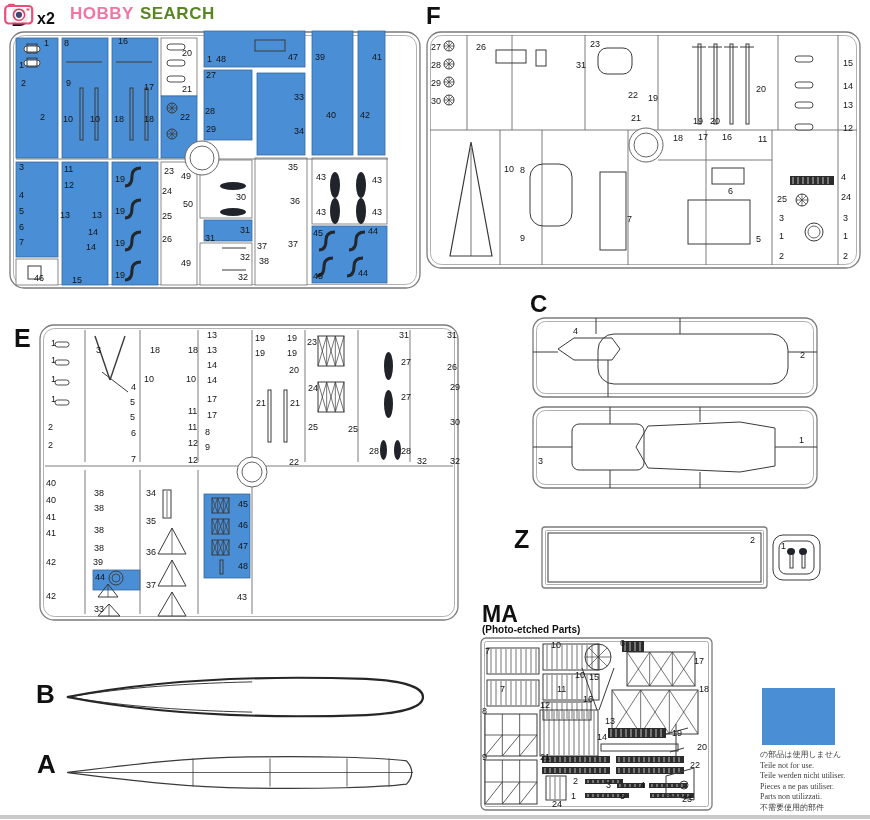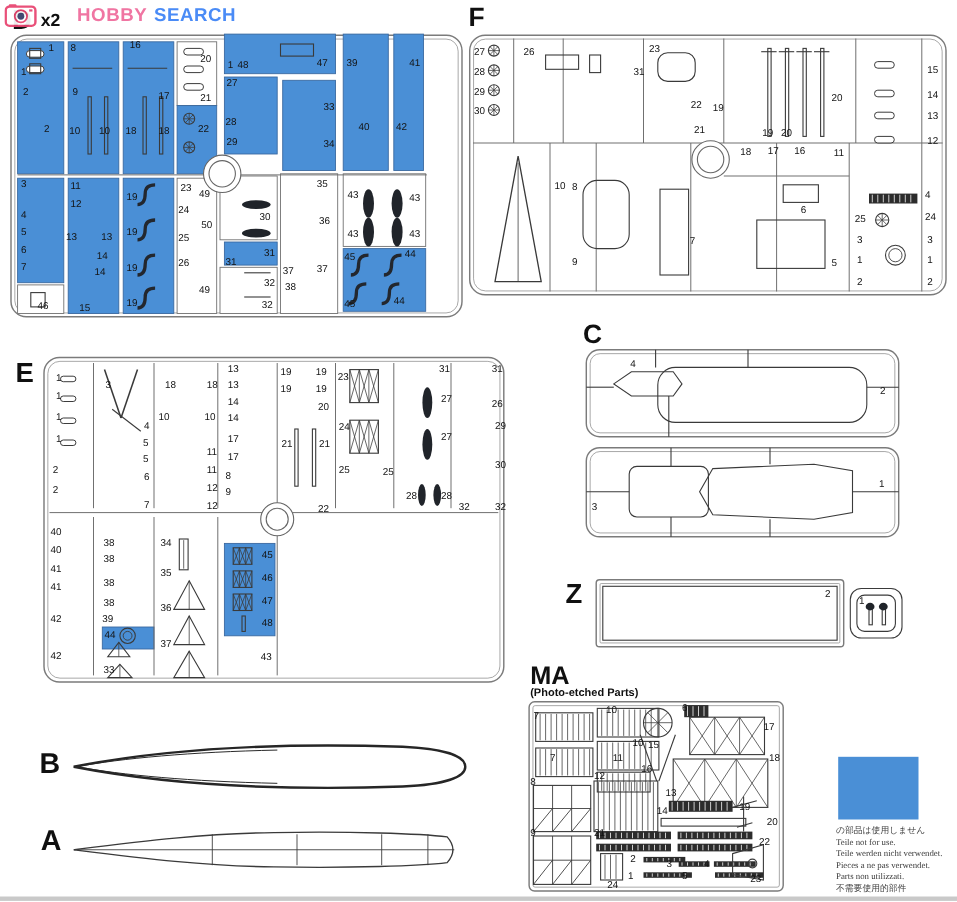--- a/index.html
+++ b/index.html
@@ -793,28 +793,28 @@
 
   <div class="logo">
     <svg width="30" height="22" viewBox="0 0 30 22">
       <rect x="4" y="0.8" width="7" height="4" rx="1" class="cam-red" fill="#e8426e"></rect>
       <rect x="1.2" y="3" width="27" height="17.5" rx="3.5" fill="#ffffff" stroke="#e8426e" stroke-width="2.2"></rect>
       <circle cx="15" cy="11.8" r="5.6" fill="#ffffff" stroke="#e8426e" stroke-width="1.6"></circle>
       <circle cx="15" cy="11.8" r="3.1" fill="#313a66"></circle>
       <rect x="22.5" y="5.5" width="3" height="2" fill="#e8426e"></rect>
     </svg>
     <span class="brand1" style="color: rgb(239, 106, 155); margin-left: 32px;">HOBBY</span>
-    <span class="brand2" style="color: #3b82f6; text-align: right;">SEARCH</span>
+    <span class="brand2" style="color: #4d7c0f; text-align: right;">SEARCH</span>
   </div>
 
   <div class="swatch" style="background: rgb(74, 143, 214);"></div>
   <div class="note">
     <div>の部品は使用しません</div>
     <div>Teile not for use.</div>
-    <div>Teile werden nicht verwendet.</div>
-    <div>Pieces a ne pas verwendet.</div>
+    <div>Teile werden nicht utiliser.</div>
+    <div>Pieces a ne pas utiliser.</div>
     <div>Parts non utilizzati.</div>
     <div>不需要使用的部件</div>
   </div>
 
   <div class="footer-strip"></div>
 
 </div>
 
 </body></html>

